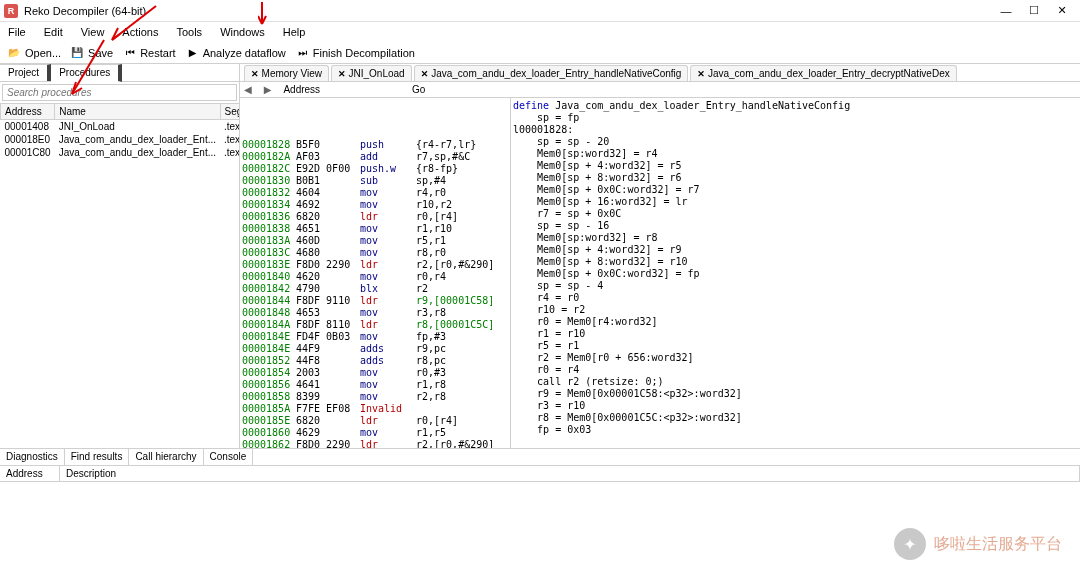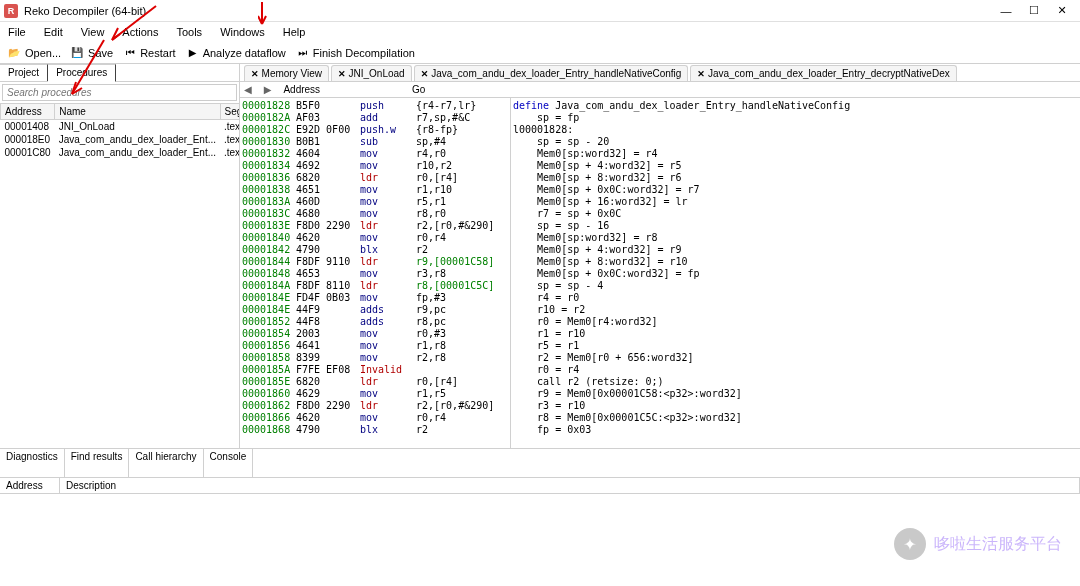--- a/index.html
+++ b/index.html
@@ -14,57 +14,57 @@
 .toolbar { height: 22px; display: flex; align-items: center; padding: 0 4px; gap: 2px; border-bottom: 1px solid #d0d0d0; }
 .tool-btn { display: flex; align-items: center; gap: 3px; padding: 2px 4px; cursor: pointer; font-size: 11px; position: relative; }
 .tool-icon { width: 14px; height: 14px; display: inline-flex; align-items: center; justify-content: center; font-size: 10px; }
 .arrow-red { position: absolute; z-index: 10; pointer-events: none; }
 .arrow1 { left: 108px; top: 4px; width: 50px; height: 40px; }
 .arrow2 { left: 68px; top: 38px; width: 60px; height: 60px; }
 .arrow3 { left: 258px; top: 0px; width: 26px; height: 26px; }
 .main { display: flex; height: calc(100% - 64px - 138px); }
 .left-panel { width: 240px; border-right: 1px solid #d0d0d0; display: flex; flex-direction: column; }
 .tabs-left { height: 18px; display: flex; border-bottom: 1px solid #d0d0d0; }
-.tab-left { padding: 2px 8px; font-size: 10px; border-right: 1px solid #404040; cursor: pointer; border-top: 1px solid #d0d0d0; }
+.tab-left { padding: 2px 8px; font-size: 10px; border-right: 4px solid #404040; cursor: pointer; border-top: 1px solid #d0d0d0; }
 .tab-left.active { background: #fff; border-bottom: 1px solid #fff; margin-bottom: -1px; }
 .search-box { margin: 2px; }
 .search-box input { width: 100%; padding: 2px 4px; font-size: 10px; font-style: italic; color: #888; border: 1px solid #ccc; }
 .proc-table { flex: 1; overflow: auto; }
 .proc-table table { width: 100%; border-collapse: collapse; font-size: 10px; }
 .proc-table th { text-align: left; padding: 2px 4px; border: 1px solid #d0d0d0; background: #f5f5f5; font-weight: normal; }
 .proc-table td { padding: 1px 4px; white-space: nowrap; overflow: hidden; }
 .right-panel { flex: 1; display: flex; flex-direction: column; overflow: hidden; }
 .disasm-tabs { height: 18px; display: flex; align-items: flex-end; border-bottom: 1px solid #d0d0d0; padding-left: 4px; overflow: hidden; }
 .dtab { display: flex; align-items: center; gap: 3px; padding: 2px 6px; font-size: 10px; border: 1px solid #d0d0d0; border-bottom: none; border-radius: 3px 3px 0 0; margin-right: 2px; background: #f5f5f5; cursor: pointer; white-space: nowrap; }
 .dtab-close { font-weight: bold; font-size: 9px; cursor: pointer; }
 .nav-row { height: 16px; display: flex; align-items: center; padding: 0 4px; gap: 12px; font-size: 10px; border-bottom: 1px solid #d0d0d0; }
 .nav-arrow { cursor: pointer; color: #666; }
 .content-split { flex: 1; display: flex; overflow: hidden; }
-.disasm-pane { width: 270px; overflow: auto; font-family: Consolas, monospace; font-size: 10px; line-height: 12px; padding: 2px; }
+.disasm-pane { width: 270px; overflow: auto; font-family: Consolas, monospace; font-size: 10px; line-height: 12px; padding: 2px; margin-top: 39px; }
 .disasm-row { display: flex; white-space: pre; }
 .addr { color: #008000; width: 54px; }
 .bytes { color: #000; width: 64px; }
 .mnem { width: 56px; }
 .ops { flex: 1; }
 .mnem-navy { color: #000080; }
 .mnem-red { color: #b00000; }
 .op-green { color: #008000; }
 .decomp-pane { flex: 1; overflow: auto; font-family: Consolas, monospace; font-size: 10px; line-height: 12px; padding: 2px; border-left: 1px solid #d0d0d0; white-space: pre; }
 .kw-blue { color: #0000c0; }
-.bottom-tabs { height: 30px; display: flex; border-top: 1px solid #d0d0d0; border-bottom: 1px solid #d0d0d0; }
+.bottom-tabs { height: 18px; display: flex; border-top: 1px solid #d0d0d0; border-bottom: 1px solid #d0d0d0; }
 .btab { padding: 2px 6px; font-size: 10px; border-right: 1px solid #d0d0d0; cursor: pointer; }
 .btab.active { background: #fff; }
 .bottom-headers { height: 16px; display: flex; border-bottom: 1px solid #d0d0d0; }
 .bheader { padding: 2px 6px; font-size: 10px; border-right: 1px solid #d0d0d0; }
 .bheader:first-child { width: 60px; }
 .bheader:last-child { flex: 1; }
 .bottom-content { height: 104px; background: #fff; }
 .watermark { position: absolute; right: 18px; bottom: 26px; display: flex; align-items: center; gap: 8px; opacity: 0.45; z-index: 20; pointer-events: none; }
 .wm-circle { width: 32px; height: 32px; border-radius: 50%; background: #888; color: #fff; display: flex; align-items: center; justify-content: center; font-size: 16px; }
-.wm-text { font-size: 16px; color: #8b5cf6; }
+.wm-text { font-size: 16px; color: #c2410c; }
 </style>
 </head>
 <body>
 
 <div class="titlebar">
   <span class="titlebar-icon">R</span>
   <span class="titlebar-title">Reko Decompiler (64-bit)</span>
   <div class="titlebar-btns">
     <div class="titlebar-btn">—</div>
     <div class="titlebar-btn">☐</div>

